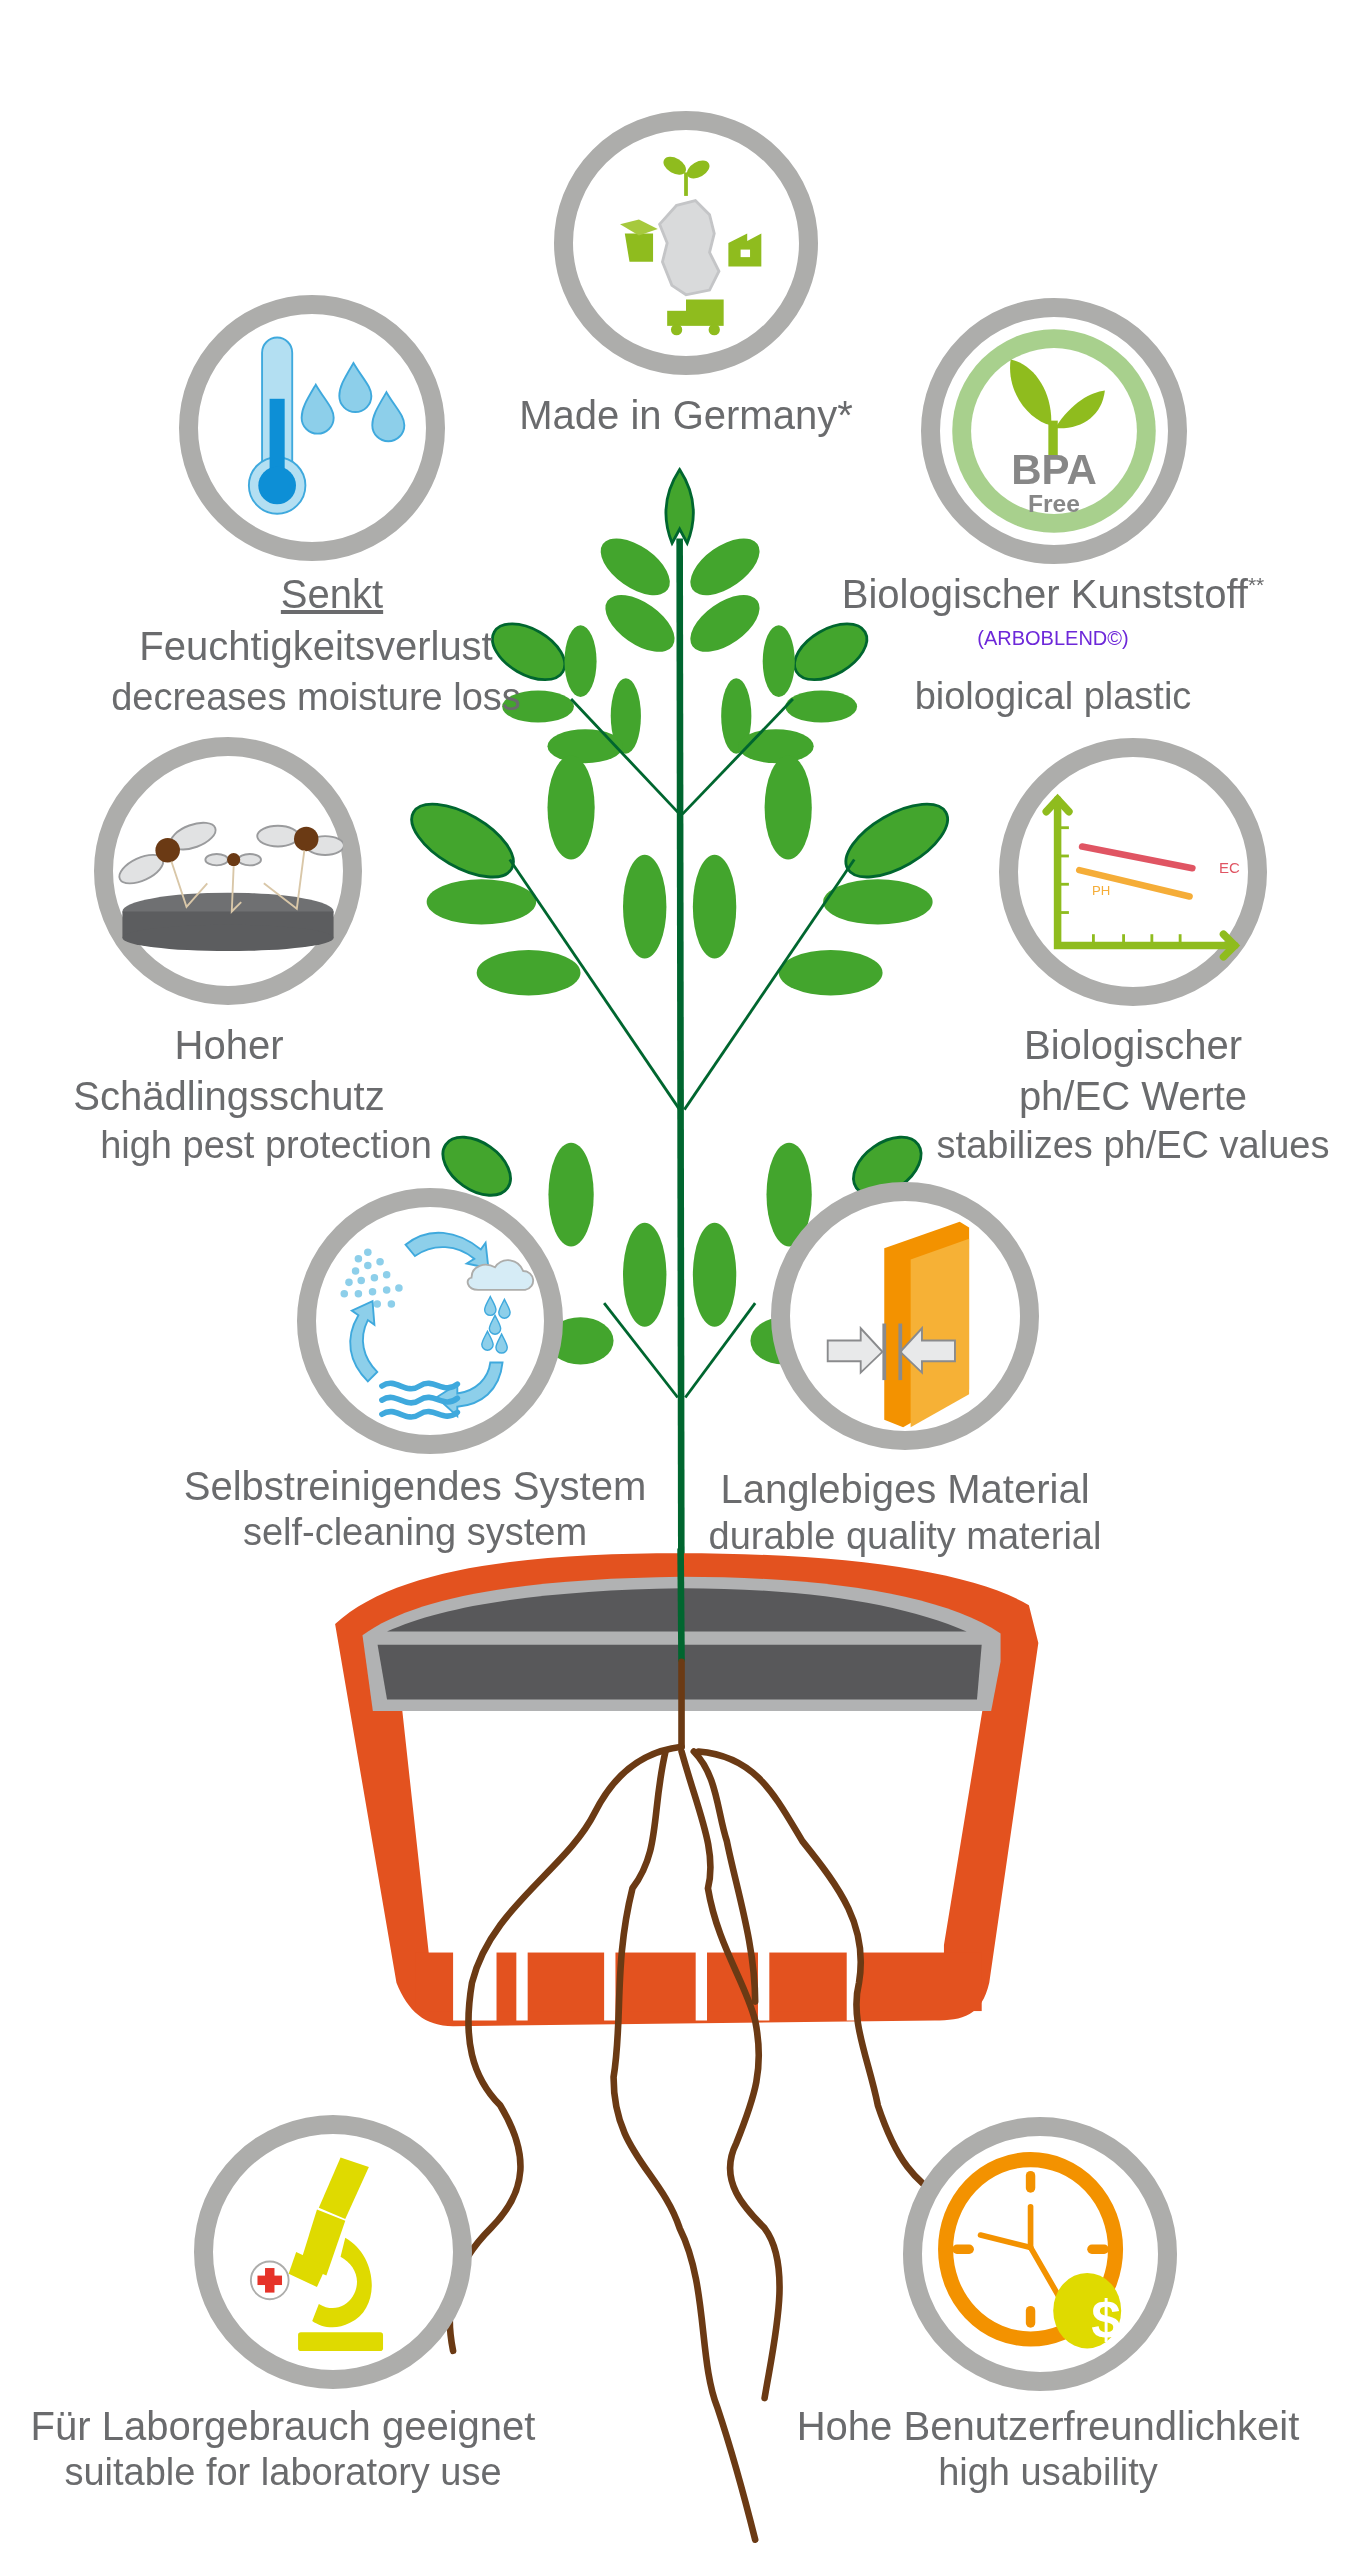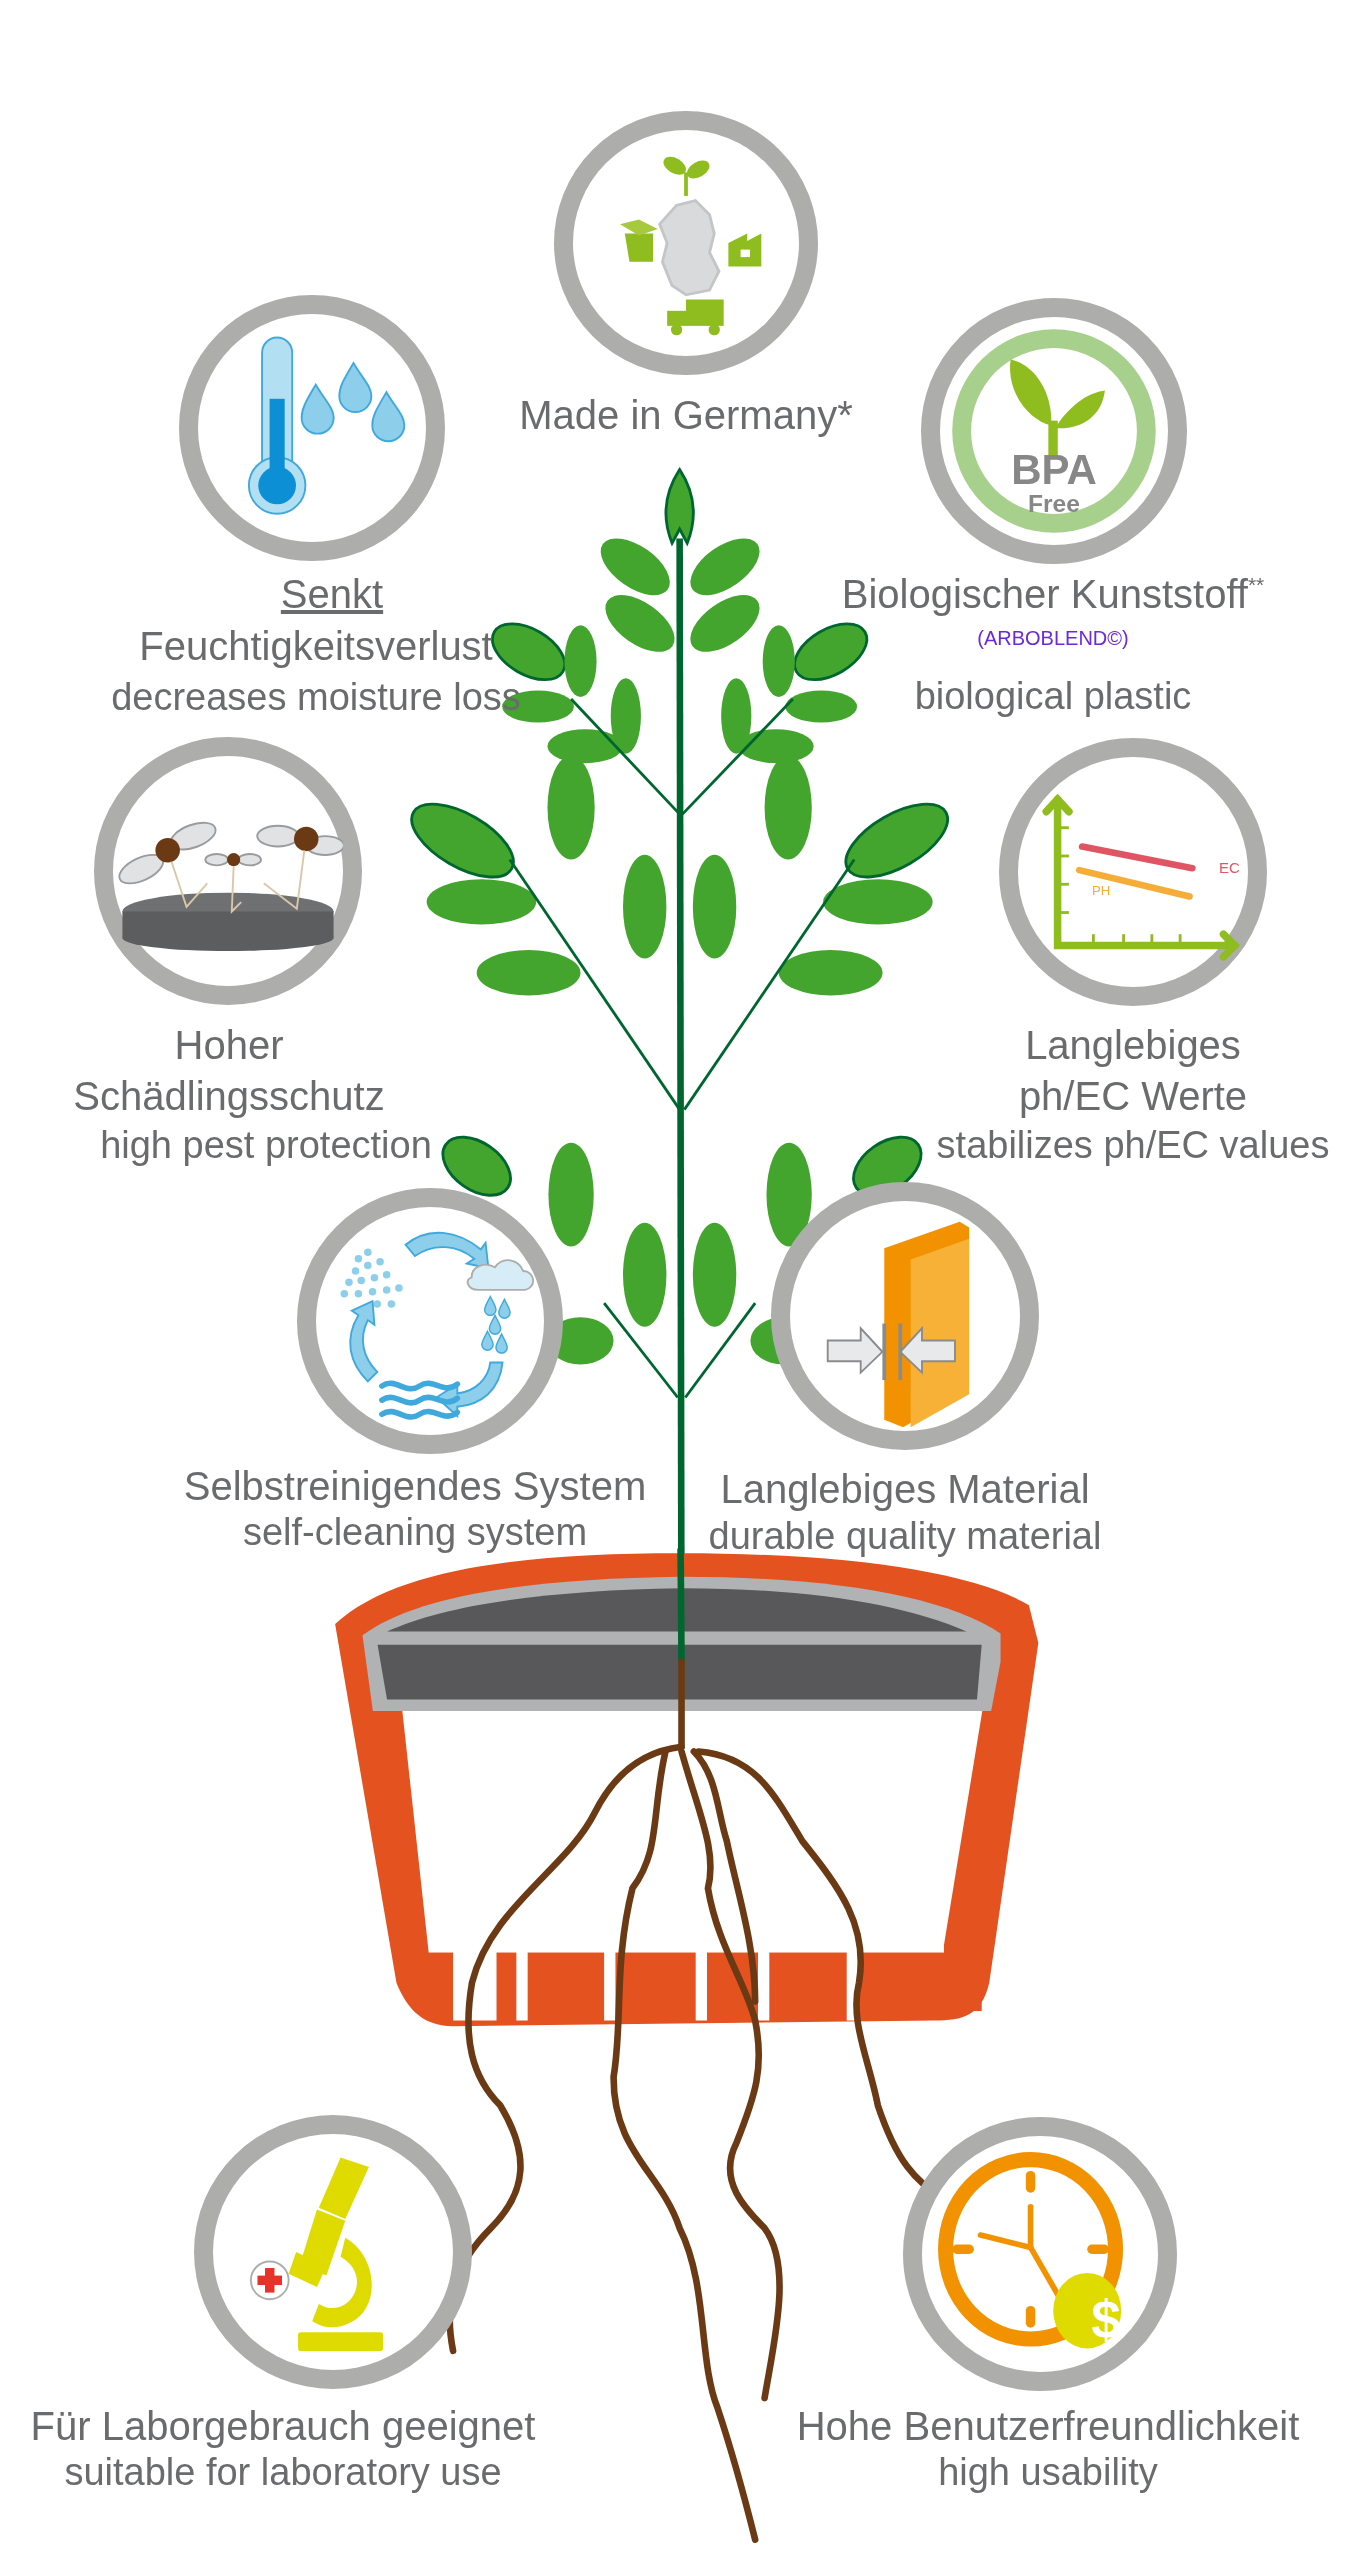--- a/index.html
+++ b/index.html
@@ -213,21 +213,21 @@
             <line x1="112" y1="188" x2="112" y2="200"></line>
             <line x1="142" y1="188" x2="142" y2="200"></line>
             <line x1="172" y1="188" x2="172" y2="200"></line>
         </g>
         <line x1="68" y1="95" x2="185" y2="118" stroke="#e05563" stroke-width="7" stroke-linecap="round"></line>
         <line x1="65" y1="120" x2="182" y2="148" stroke="#f5ad38" stroke-width="7" stroke-linecap="round"></line>
       </svg>
       <div style="position:absolute;left:201px;top:102px;font:15px 'Liberation Sans Narrow','Liberation Sans',sans-serif;color:#e05563;">EC</div>
       <div style="position:absolute;left:74px;top:126px;font:13.2px 'Liberation Sans',sans-serif;color:#f5ad38;">PH</div>
     </div>
-    <div class="label t-main" style="left:1133px;top:1025px;">Langlebiges</div>
+    <div class="label t-main" style="left:1133px;top:1025px;">Biologischer</div>
     <div class="label t-main" style="left:1133px;top:1076px;">ph/EC Werte</div>
     <div class="label t-sub" style="left:1133px;top:1126px;">stabilizes ph/EC values</div>
   </div>
 
   <div class="feature">
     <div class="badge" style="left:297px;top:1188px;width:266px;height:266px;">
       <svg viewBox="0 0 242 242">
         <g fill="#8dcfea">
           <circle cx="45" cy="55" r="4"></circle>
             <circle cx="55" cy="48" r="4"></circle>

